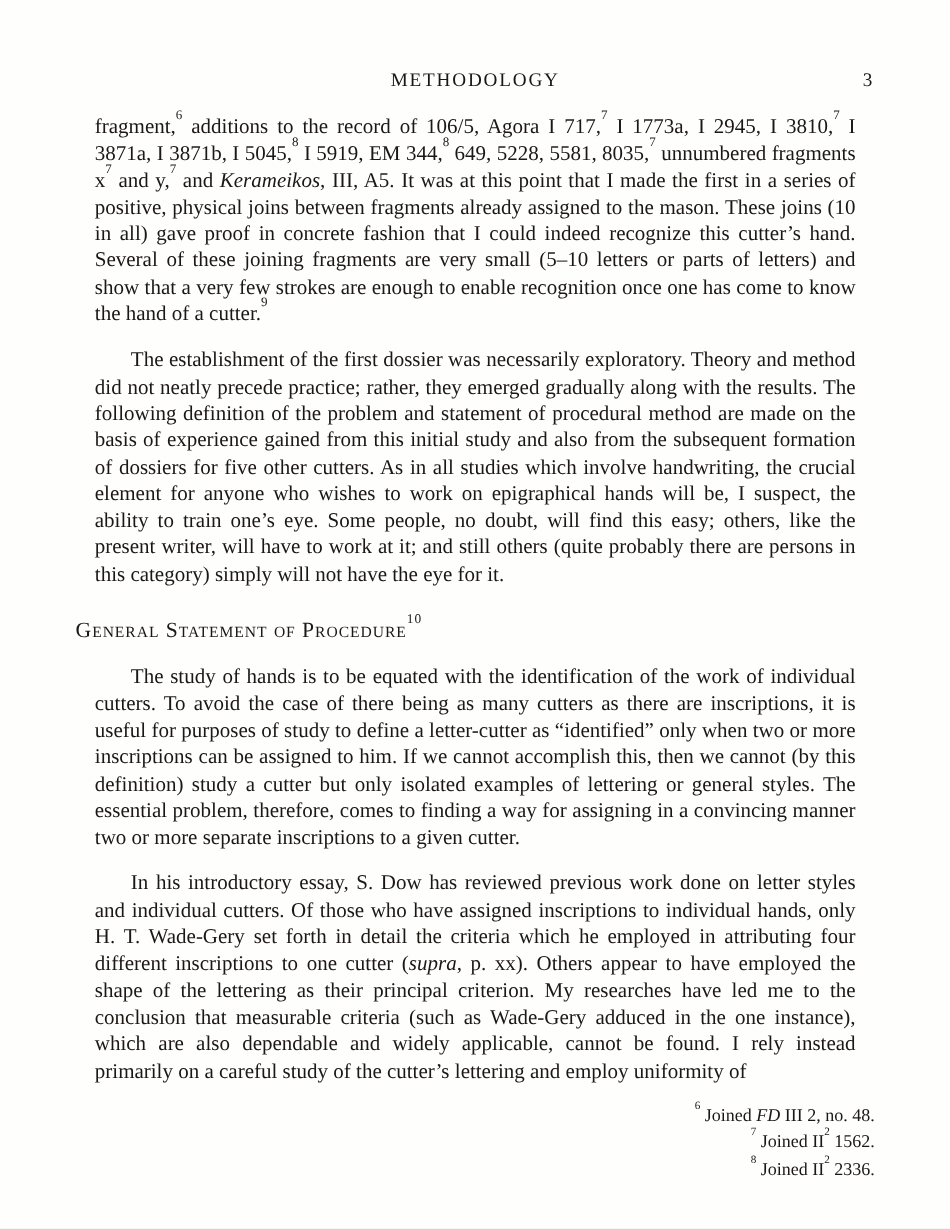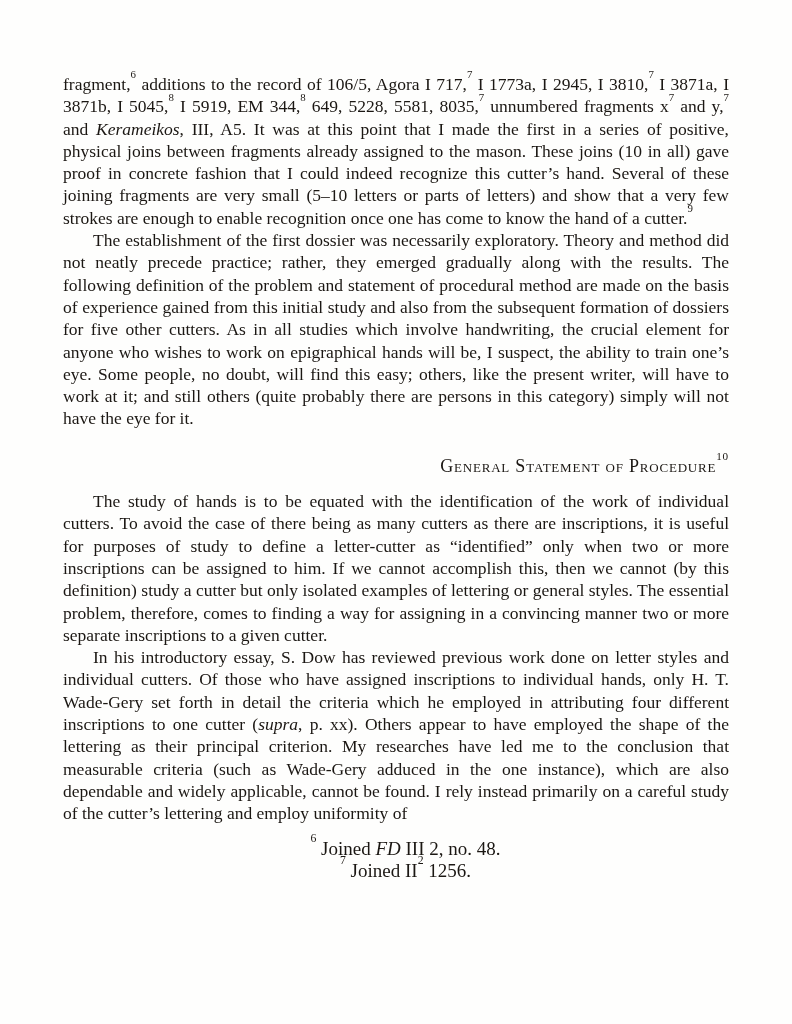--- a/index.html
+++ b/index.html
@@ -39,69 +39,74 @@
     right: 2px;
     top: 0;
   }
   .body-text {
     margin-top: 15px;
     font-size: 17.5px;
     line-height: 22.3px;
     text-align: justify;
   }
   .para {
-    margin: 0;
+    margin: 16px;
     text-indent: 30px;
   }
   .para.no-indent {
     text-indent: 0;
   }
   .section-heading {
     margin: 25px 0 13px 0;
     font-size: 18px;
     font-weight: normal;
     font-variant: small-caps;
     letter-spacing: 0.8px;
-    text-align: right;
+    text-align: left;
     text-indent: 0;
   }
   sup.ss {
     font-size: 0.62em;
     line-height: 0;
     position: relative;
     top: -0.45em;
   }
   .footnotes {
     margin-top: 13px;
-    font-size: 19px;
+    font-size: 15px;
     line-height: 22.5px;
-    text-align: center;
+    text-align: right;
   }
   .footnote {
     margin: 0;
     padding-left: 19px;
   }
   .it { font-style: italic; }
 </style>
 </head>
 <body>
 
 <div class="page">
   <div class="content">
 
+    <div class="running-head">
+      <span class="running-title">METHODOLOGY</span>
+      <span class="page-number">3</span>
+    </div>
 
     <div class="body-text">
       <p class="para no-indent"><span>fragment,</span><sup class="ss">6</sup><span> additions to the record of 106/5, Agora I 717,</span><sup class="ss">7</sup><span> I 1773a, I 2945, I 3810,</span><sup class="ss">7</sup><span> I 3871a, I 3871b, I 5045,</span><sup class="ss">8</sup><span> I 5919, EM 344,</span><sup class="ss">8</sup><span> 649, 5228, 5581, 8035,</span><sup class="ss">7</sup><span> unnumbered fragments x</span><sup class="ss">7</sup><span> and y,</span><sup class="ss">7</sup><span> and </span><span class="it">Kerameikos</span><span>, III, A5. It was at this point that I made the first in a series of positive, physical joins between fragments already assigned to the mason. These joins (10 in all) gave proof in concrete fashion that I could indeed recognize this cutter’s hand. Several of these joining fragments are very small (5–10 letters or parts of letters) and show that a very few strokes are enough to enable recognition once one has come to know the hand of a cutter.</span><sup class="ss">9</sup></p>
       <p class="para"><span>The establishment of the first dossier was necessarily exploratory. Theory and method did not neatly precede practice; rather, they emerged gradually along with the results. The following definition of the problem and statement of procedural method are made on the basis of experience gained from this initial study and also from the subsequent formation of dossiers for five other cutters. As in all studies which involve handwriting, the crucial element for anyone who wishes to work on epigraphical hands will be, I suspect, the ability to train one’s eye. Some people, no doubt, will find this easy; others, like the present writer, will have to work at it; and still others (quite probably there are persons in this category) simply will not have the eye for it.</span></p>
 
       <h2 class="section-heading"><span>General Statement of Procedure</span><sup class="ss">10</sup></h2>
 
       <p class="para"><span>The study of hands is to be equated with the identification of the work of individual cutters. To avoid the case of there being as many cutters as there are inscriptions, it is useful for purposes of study to define a letter-cutter as “identified” only when two or more inscriptions can be assigned to him. If we cannot accomplish this, then we cannot (by this definition) study a cutter but only isolated examples of lettering or general styles. The essential problem, therefore, comes to finding a way for assigning in a convincing manner two or more separate inscriptions to a given cutter.</span></p>
       <p class="para"><span>In his introductory essay, S. Dow has reviewed previous work done on letter styles and individual cutters. Of those who have assigned inscriptions to individual hands, only H. T. Wade-Gery set forth in detail the criteria which he employed in attributing four different inscriptions to one cutter (</span><span class="it">supra</span><span>, p. xx). Others appear to have employed the shape of the lettering as their principal criterion. My researches have led me to the conclusion that measurable criteria (such as Wade-Gery adduced in the one instance), which are also dependable and widely applicable, cannot be found. I rely instead primarily on a careful study of the cutter’s lettering and employ uniformity of</span></p>
     </div>
 
     <div class="footnotes">
       <p class="footnote"><sup class="ss">6</sup><span> Joined </span><span class="it">FD</span><span> III 2, no. 48.</span></p>
-      <p class="footnote"><sup class="ss">7</sup><span> Joined II</span><sup class="ss">2</sup><span> 1256.</span></p>
+      <p class="footnote"><sup class="ss">7</sup><span> Joined II</span><sup class="ss">2</sup><span> 1562.</span></p>
+      <p class="footnote"><sup class="ss">8</sup><span> Joined II</span><sup class="ss">2</sup><span> 2336.</span></p>
     </div>
 
   </div>
 </div>
 
 </body></html>

